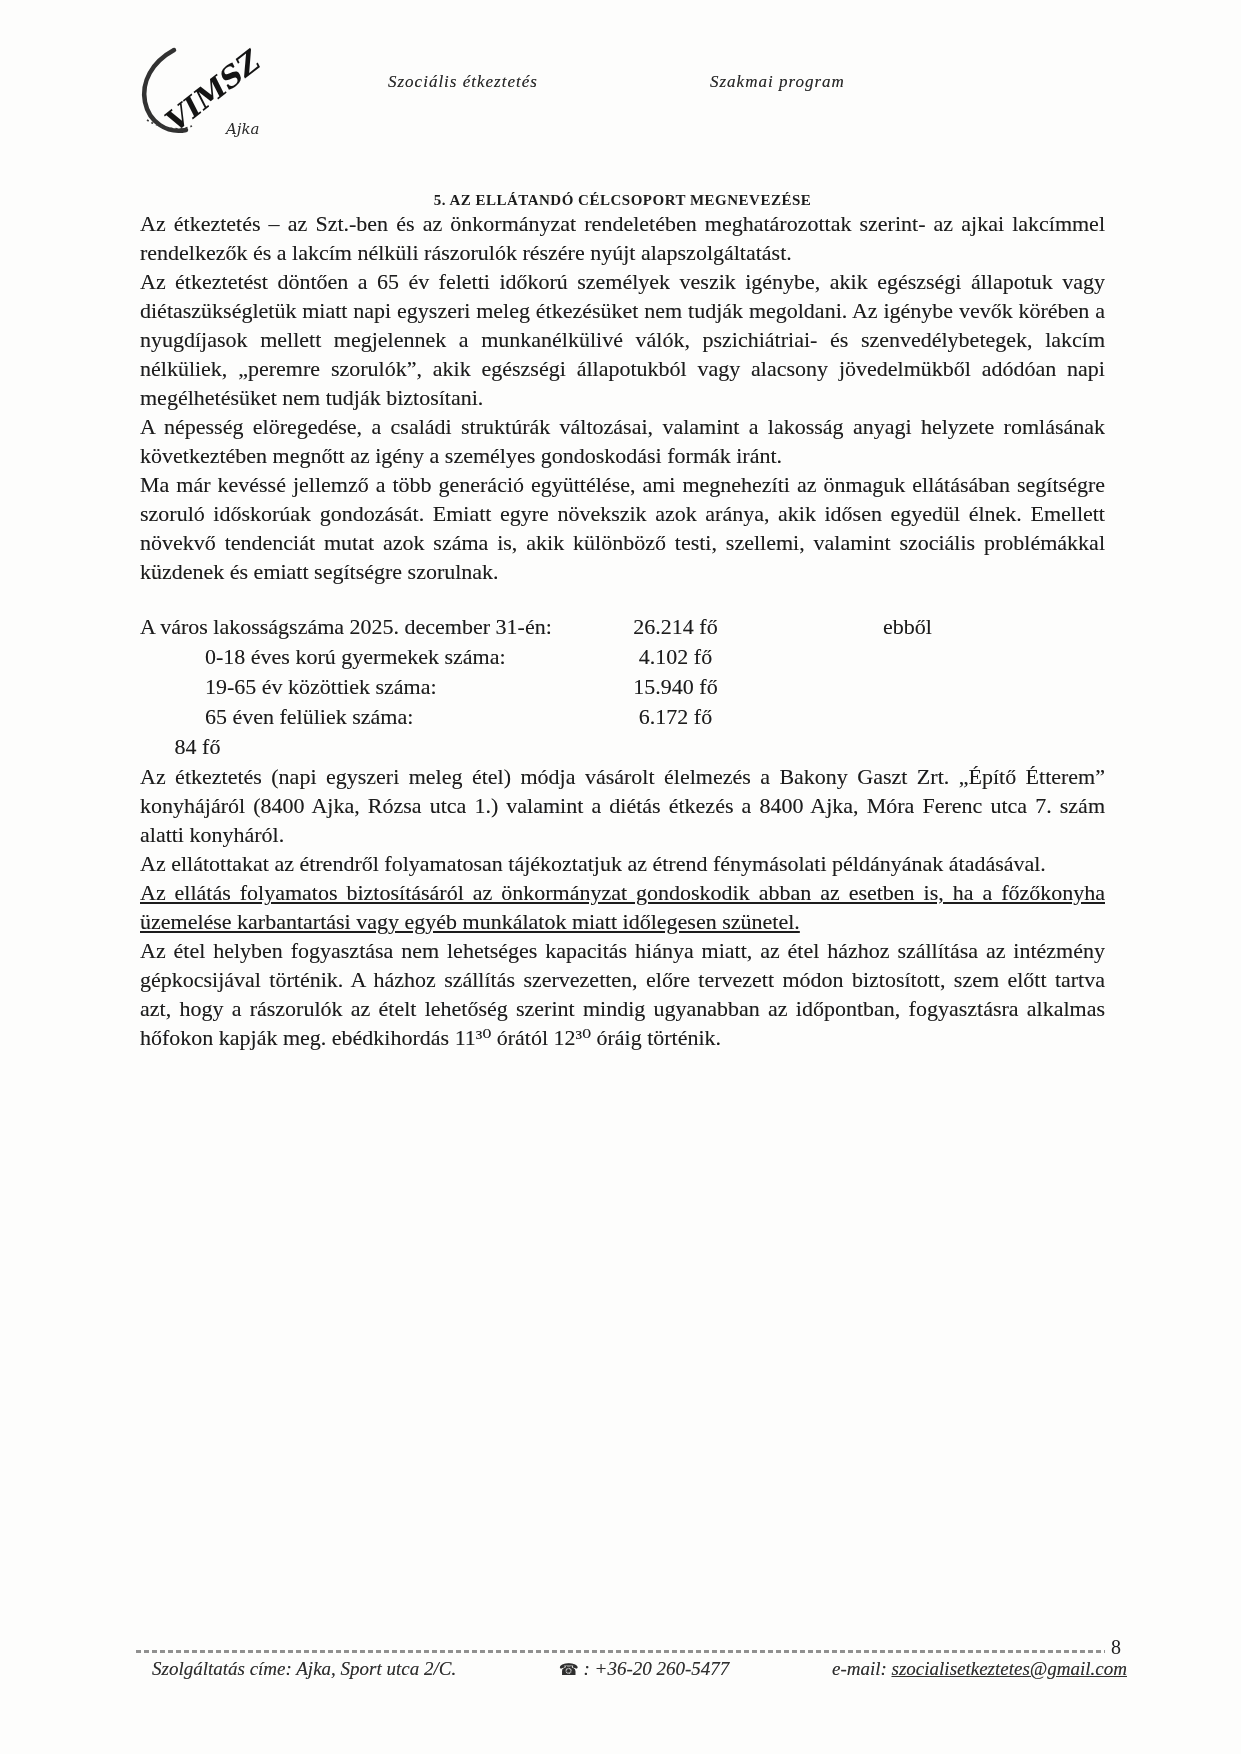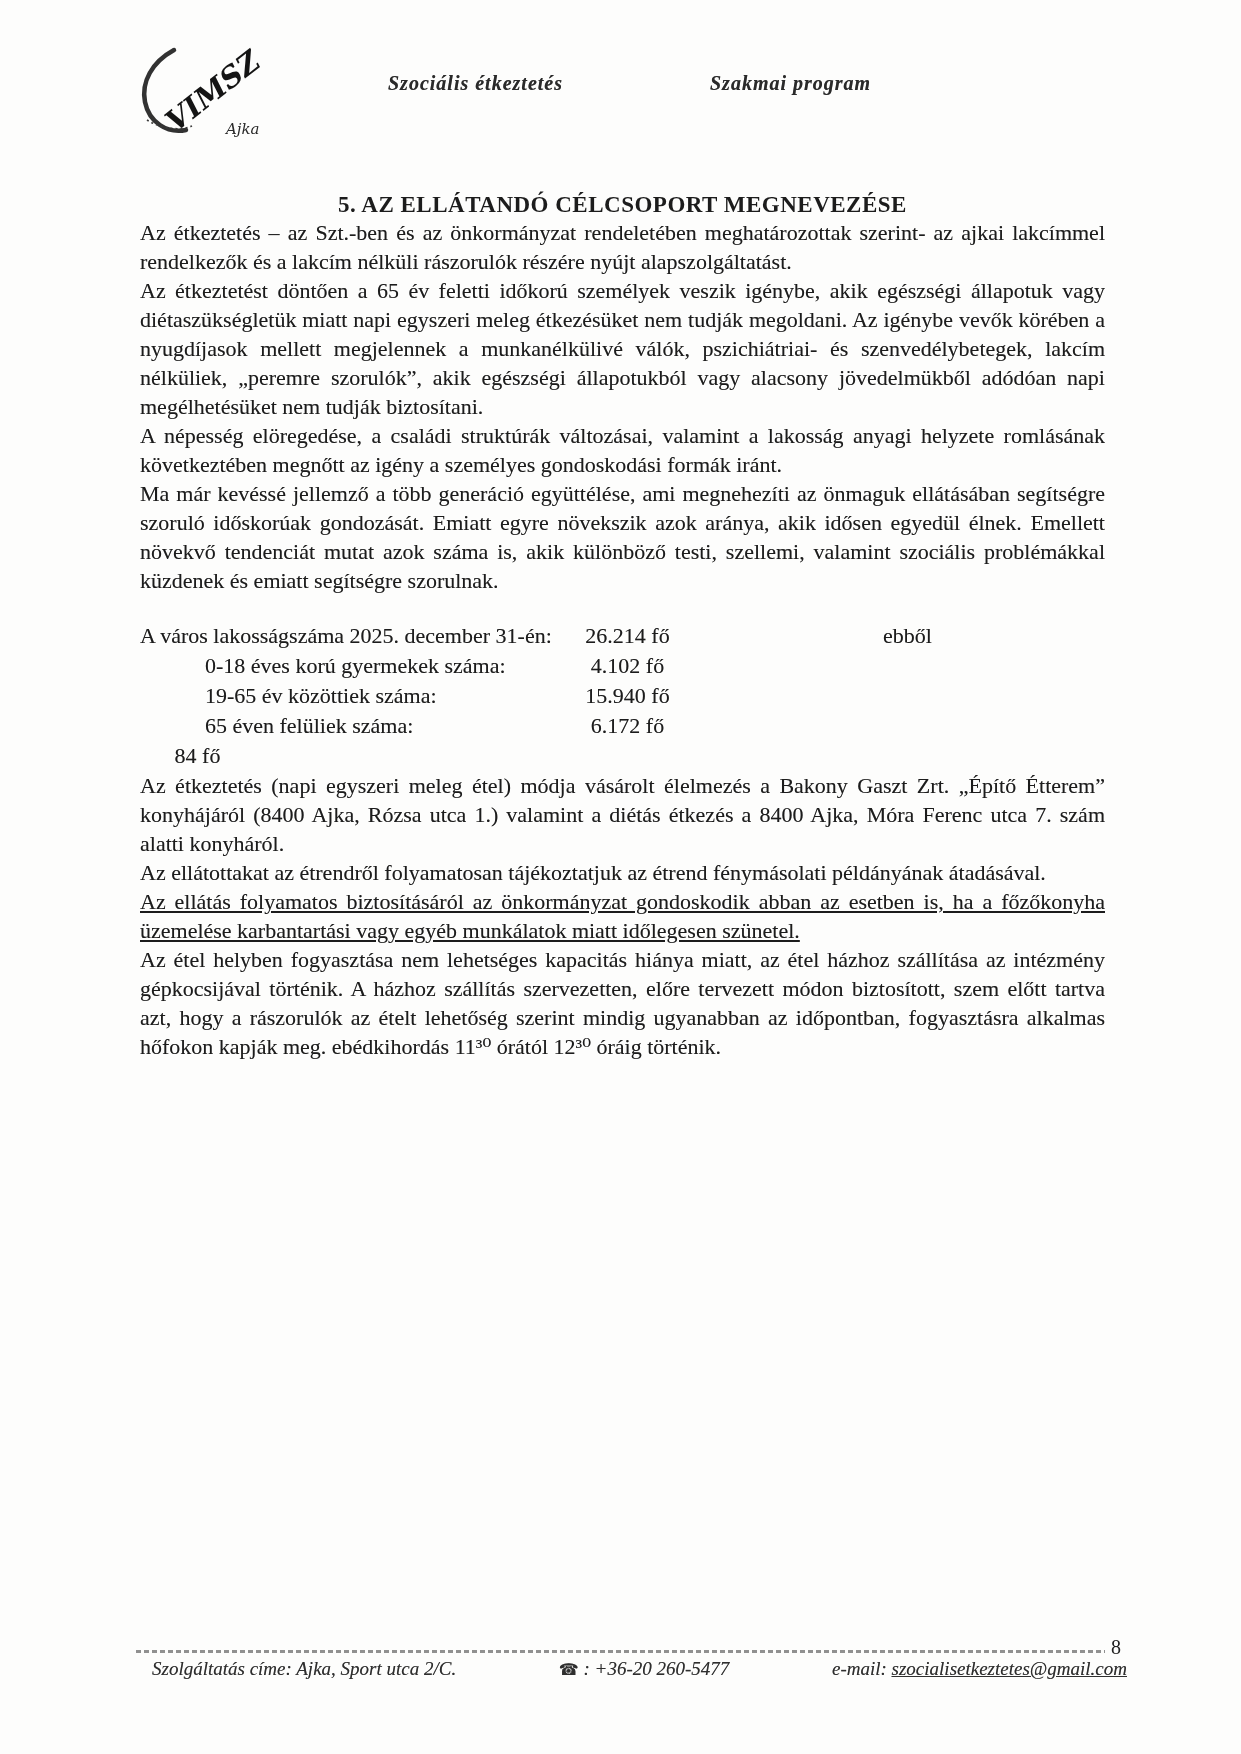--- a/index.html
+++ b/index.html
@@ -12,40 +12,39 @@
     overflow: hidden;
     font-family: "Liberation Serif", "DejaVu Serif", serif;
     color: #1c1c1c;
   }
   
   .logo { position: absolute; left: 134px; top: 44px; }
   .hdr-label {
     position: absolute;
     top: 72px;
     font-style: italic;
-    font-size: 20px;
+    font-size: 17px;
     letter-spacing: 1px;
     color: #2a2a2a;
     text-shadow: 0 0 0.6px rgba(0,0,0,0.45);
-    font-weight: bold;
   }
   .hdr-center { left: 388px; }
   .hdr-right  { left: 710px; }
 
   
   .content {
     position: absolute;
     left: 140px;
     top: 192px;
     width: 965px;
   }
   .doc-title {
     text-align: center;
     font-weight: bold;
-    font-size: 23px;
+    font-size: 15px;
     letter-spacing: 0.5px;
     margin: 0 0 0 0;
   }
   p.doc-par {
     margin: 0;
     font-size: 22px;
     line-height: 29px;
     text-align: justify;
     text-shadow: 0 0 0.5px rgba(0,0,0,0.35);
   }
@@ -56,21 +55,21 @@
   .mt-p8 { margin-top: 42px; }
 
   
   .stats {
     position: relative;
     margin-top: 26px;
     font-size: 22px;
     line-height: 30px;
     text-shadow: 0 0 0.5px rgba(0,0,0,0.35);
   }
-  .stats-row { display: flex; }
+  .stats-row { display: flex; gap: 48px; }
   .stats-label { width: 430px; box-sizing: border-box; }
   .stats-label.indent { padding-left: 65px; }
   .stats-value { width: 115px; text-align: center; }
   .stats-aside { position: absolute; left: 722px; top: 0; margin-left: 21px; }
 
   
   .footer-rule {
     position: absolute;
     left: 136px;
     top: 1636px;

